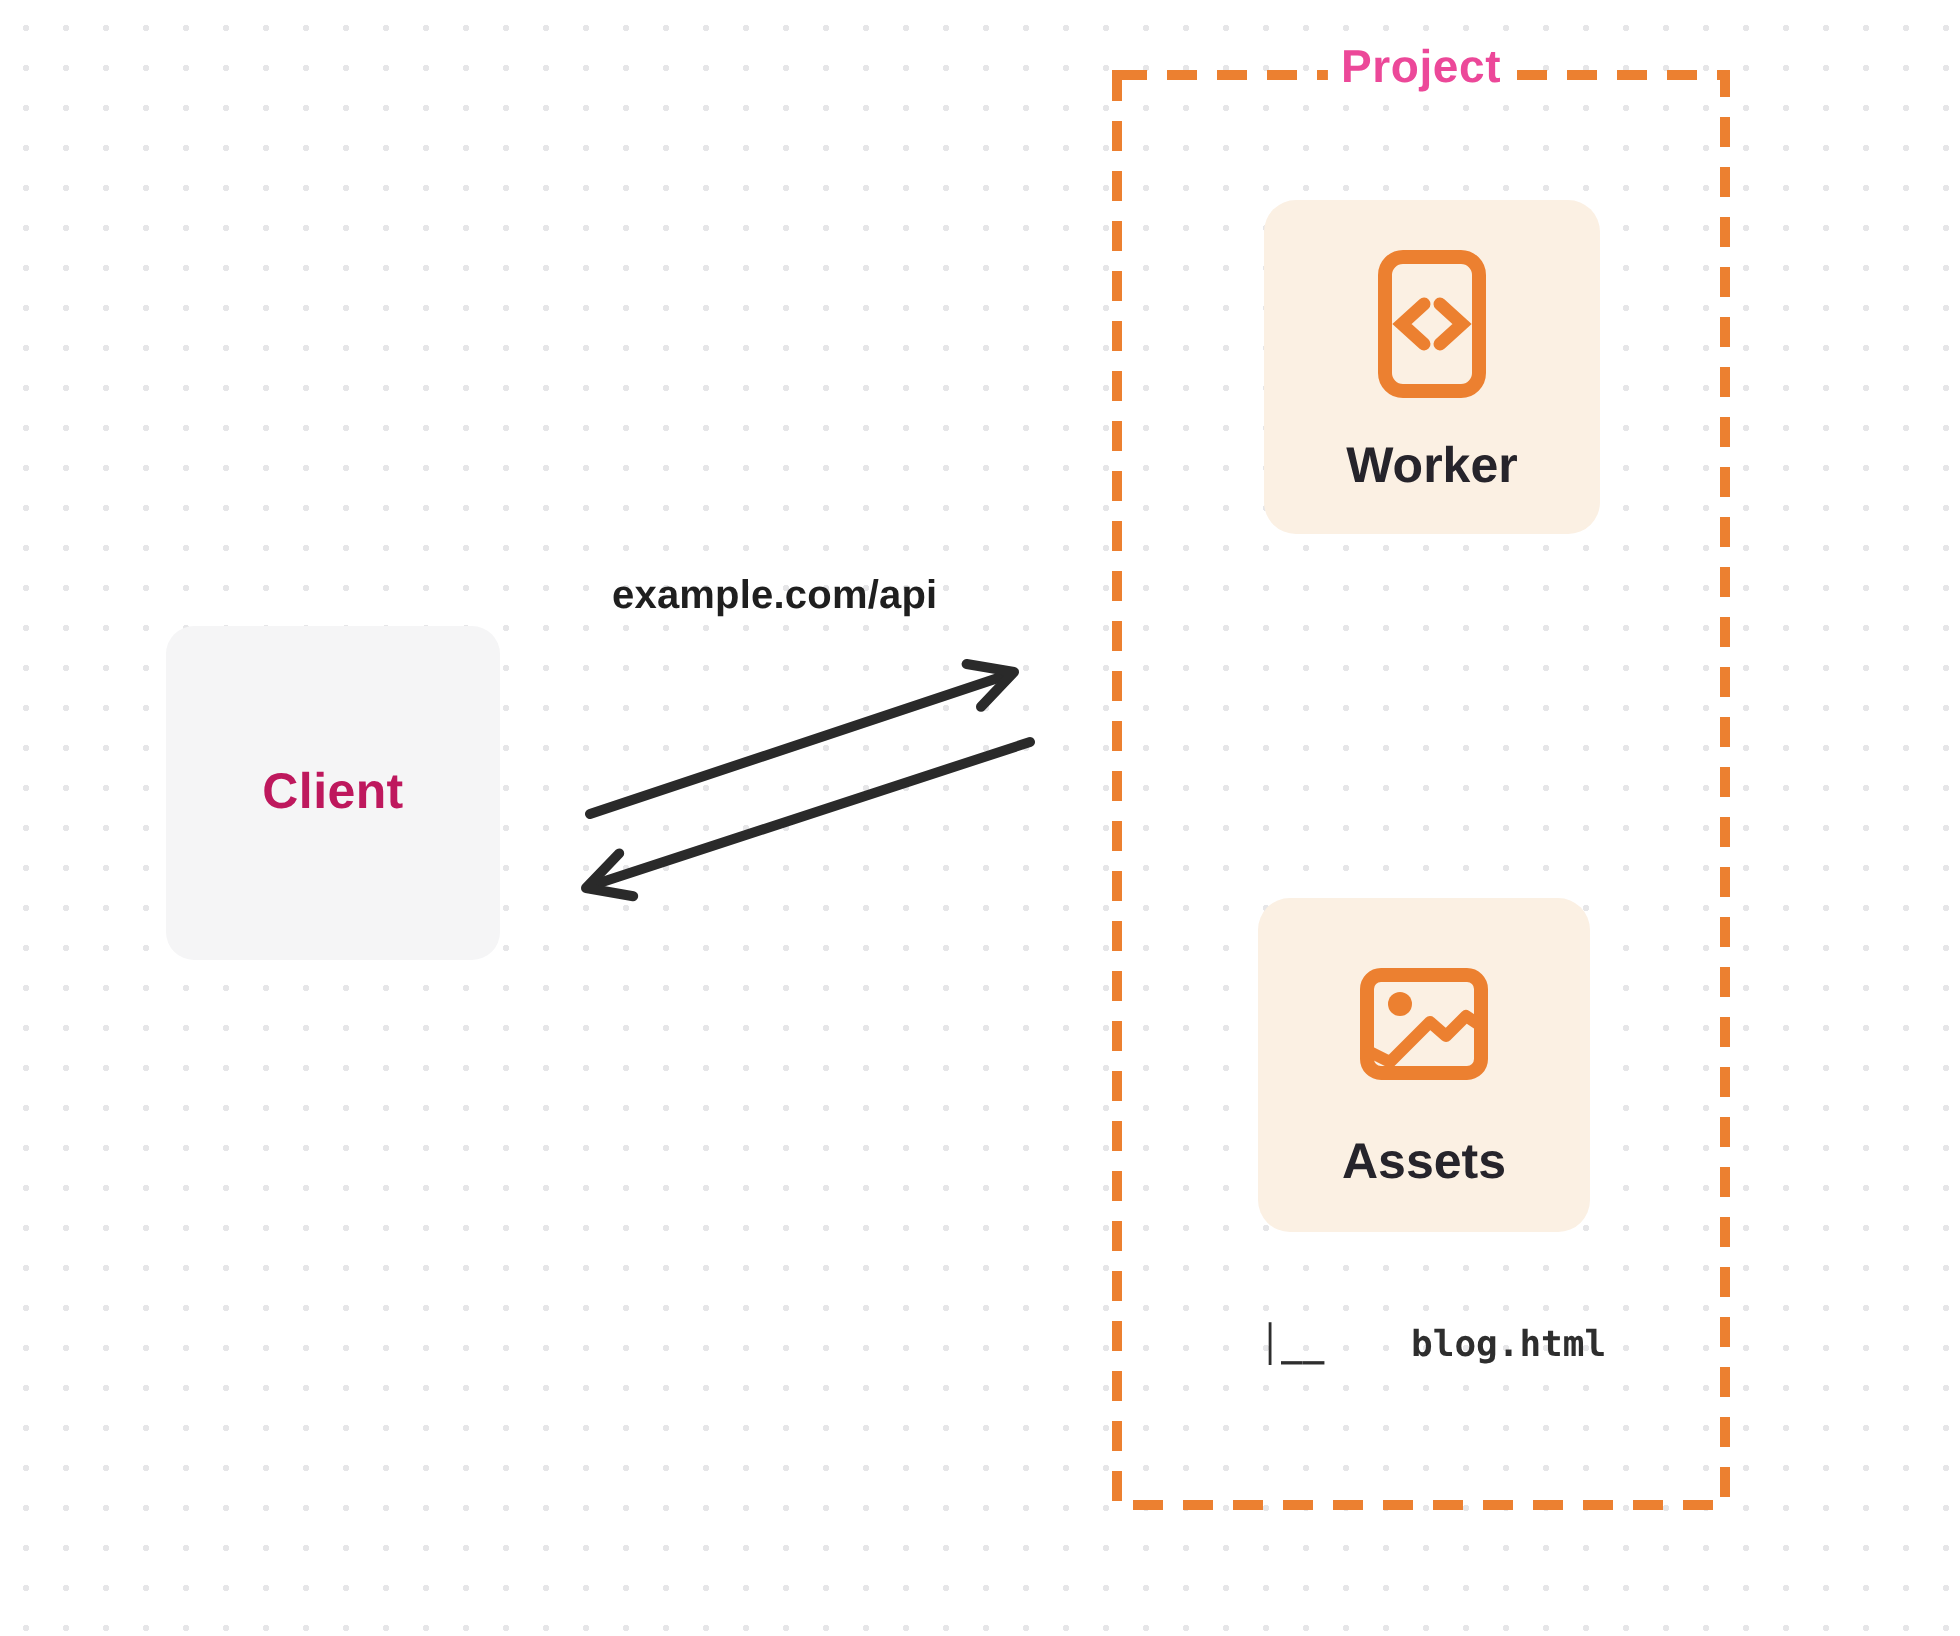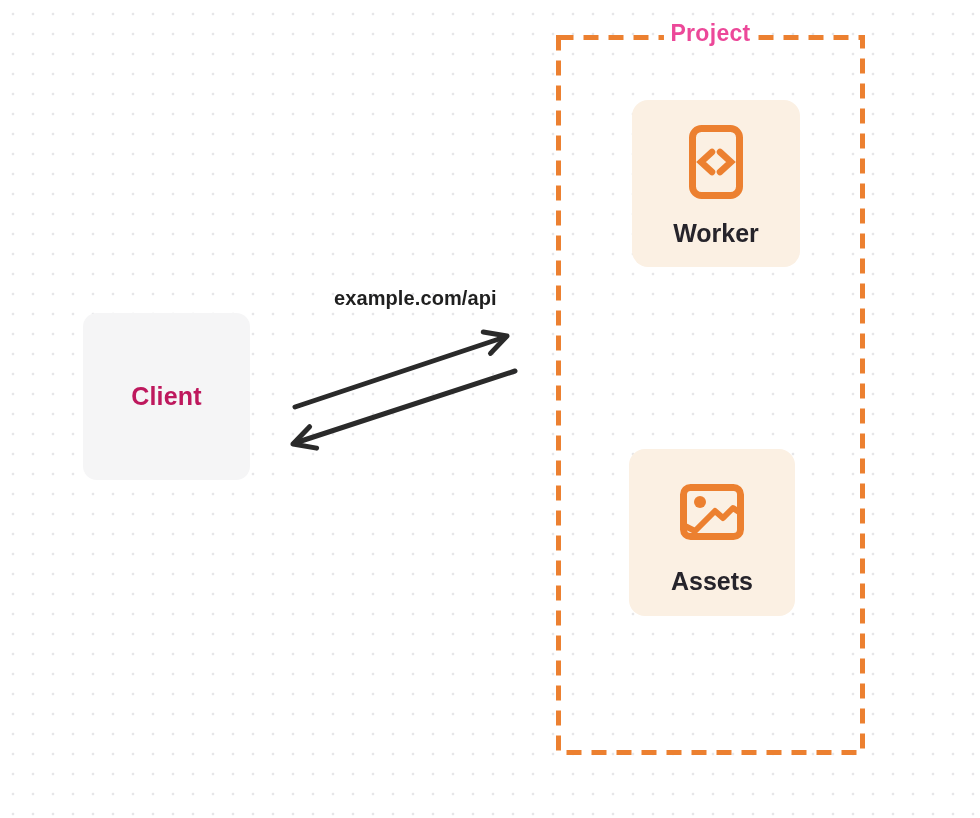--- a/index.html
+++ b/index.html
@@ -36,21 +36,20 @@
     letter-spacing: 0.2px;
   }
 
   
   .request-label {
     left: 306px; top: 287px;
     font-weight: bold;
     font-size: 20px;
     color: #1f1f1f;
     letter-spacing: 0.1px;
-    margin-left: 28px;
   }
 
   
   .arrows-svg { left: 0; top: 0; pointer-events: none; }
 
   
   .project-box {
     left: 556px; top: 35px;
     width: 309px; height: 720px;
   }
@@ -149,16 +148,17 @@
           <rect x="3.5" y="3.5" width="57" height="49" rx="7" fill="none" stroke="#ec8030" stroke-width="7"></rect>
           <circle cx="20" cy="18" r="6" fill="#ec8030"></circle>
           <polyline points="5,42 15,47 35,27 43,34 53,24 59,28" fill="none" stroke="#ec8030" stroke-width="6" stroke-linecap="round" stroke-linejoin="round"></polyline>
         </svg>
       </span>
       <span class="card-label">Assets</span>
     </div>
   </div>
 
   <div class="abs file-tree">
+    <div>  │__    blog.html</div>
     
   </div>
 
 </div>
 
 </body></html>

